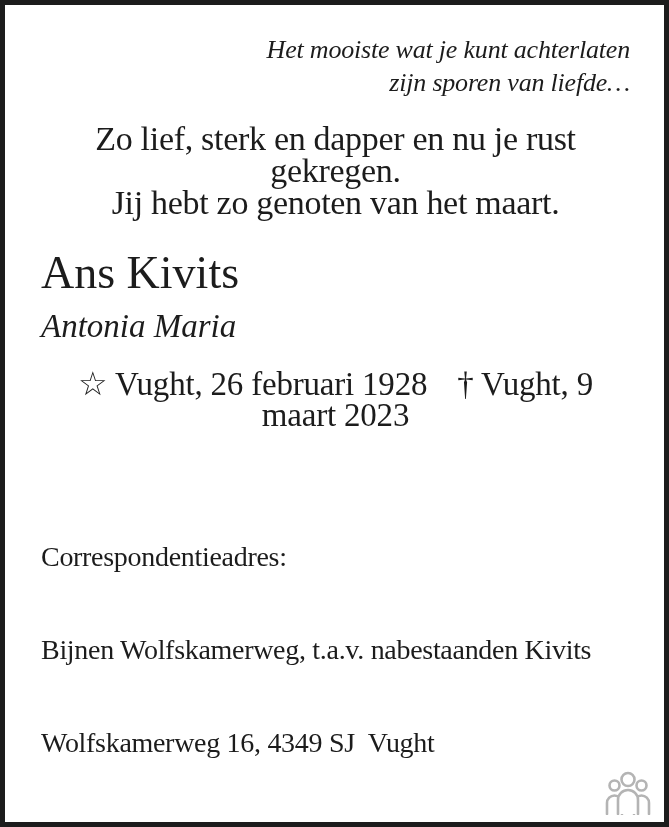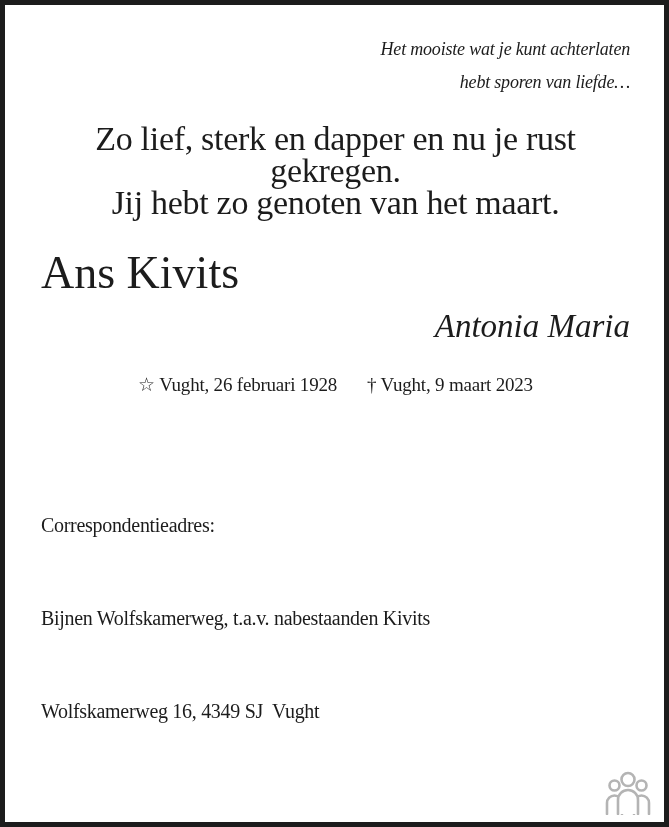--- a/index.html
+++ b/index.html
@@ -15,54 +15,54 @@
     background: #ffffff;
     position: relative;
     font-family: "Liberation Serif", serif;
     color: #1c1c1c;
     padding: 28px 34px 0 36px;
     overflow: hidden;
   }
   .quote {
     text-align: right;
     font-style: italic;
-    font-size: 18px;
+    font-size: 26px;
     line-height: 33px;
     letter-spacing: -0.2px;
   }
   .intro {
     text-align: center;
     font-size: 34px;
     line-height: 32px;
     margin-top: 24px;
     letter-spacing: -0.3px;
   }
   .name {
     font-size: 46px;
     line-height: 52px;
     margin-top: 28px;
     font-weight: normal;
   }
   .subname {
-    text-align: right;
+    text-align: left;
     font-style: italic;
     font-size: 33px;
     line-height: 38px;
     margin-top: 8px;
   }
   .dates {
     text-align: center;
-    font-size: 19px;
+    font-size: 33px;
     line-height: 31px;
     margin-top: 24px;
     letter-spacing: -0.2px;
   }
   .dates .birth-info { margin-right: 30px; }
   .address {
-    font-size: 20px;
+    font-size: 28px;
     line-height: 31px;
     margin-top: 48px;
     letter-spacing: -0.3px;
     white-space: pre-wrap;
     text-align: left;
   }
   .par {
     font-size: 24px;
     line-height: 31px;
     margin-top: 29px;
@@ -80,21 +80,21 @@
     height: 45px;
   }
 </style>
 </head>
 <body>
 
 <div class="card">
 
   <div class="quote">
     <div>Het mooiste wat je kunt achterlaten</div>
-    <div>hebt sporen van liefde…</div>
+    <div>zijn sporen van liefde…</div>
   </div>
 
   <div class="intro">
     <div>Zo lief, sterk en dapper en nu je rust gekregen.</div>
     <div>Jij hebt zo genoten van het maart.</div>
   </div>
 
   <div class="name">Ans Kivits</div>
 
   <div class="subname">Antonia Maria</div>

